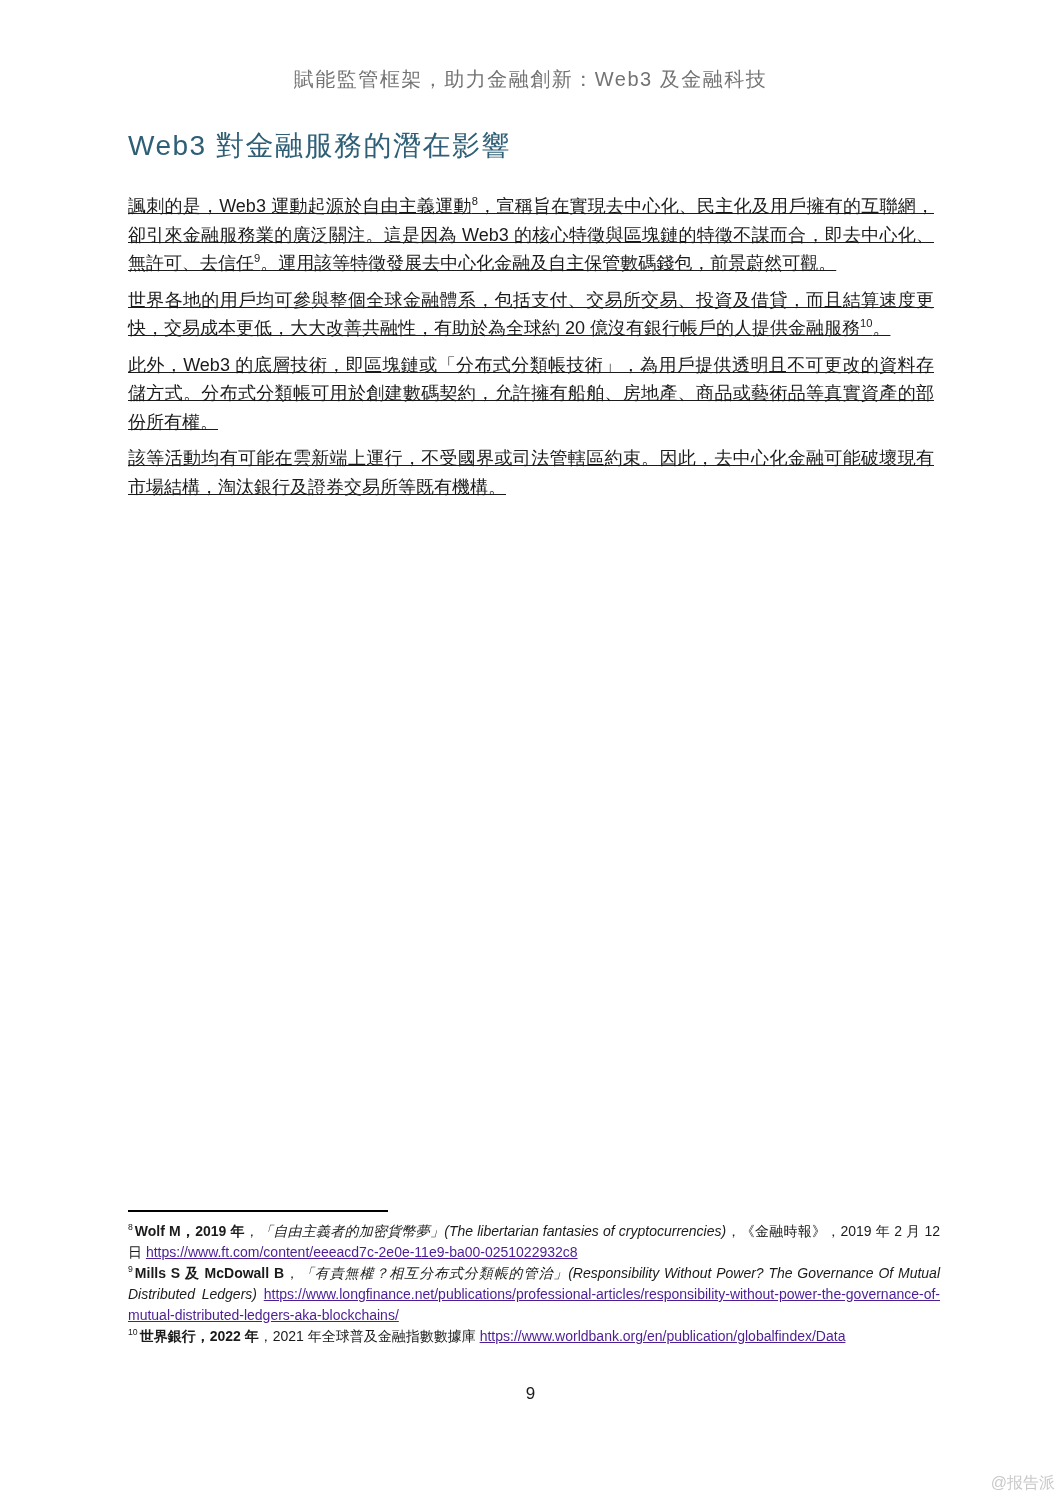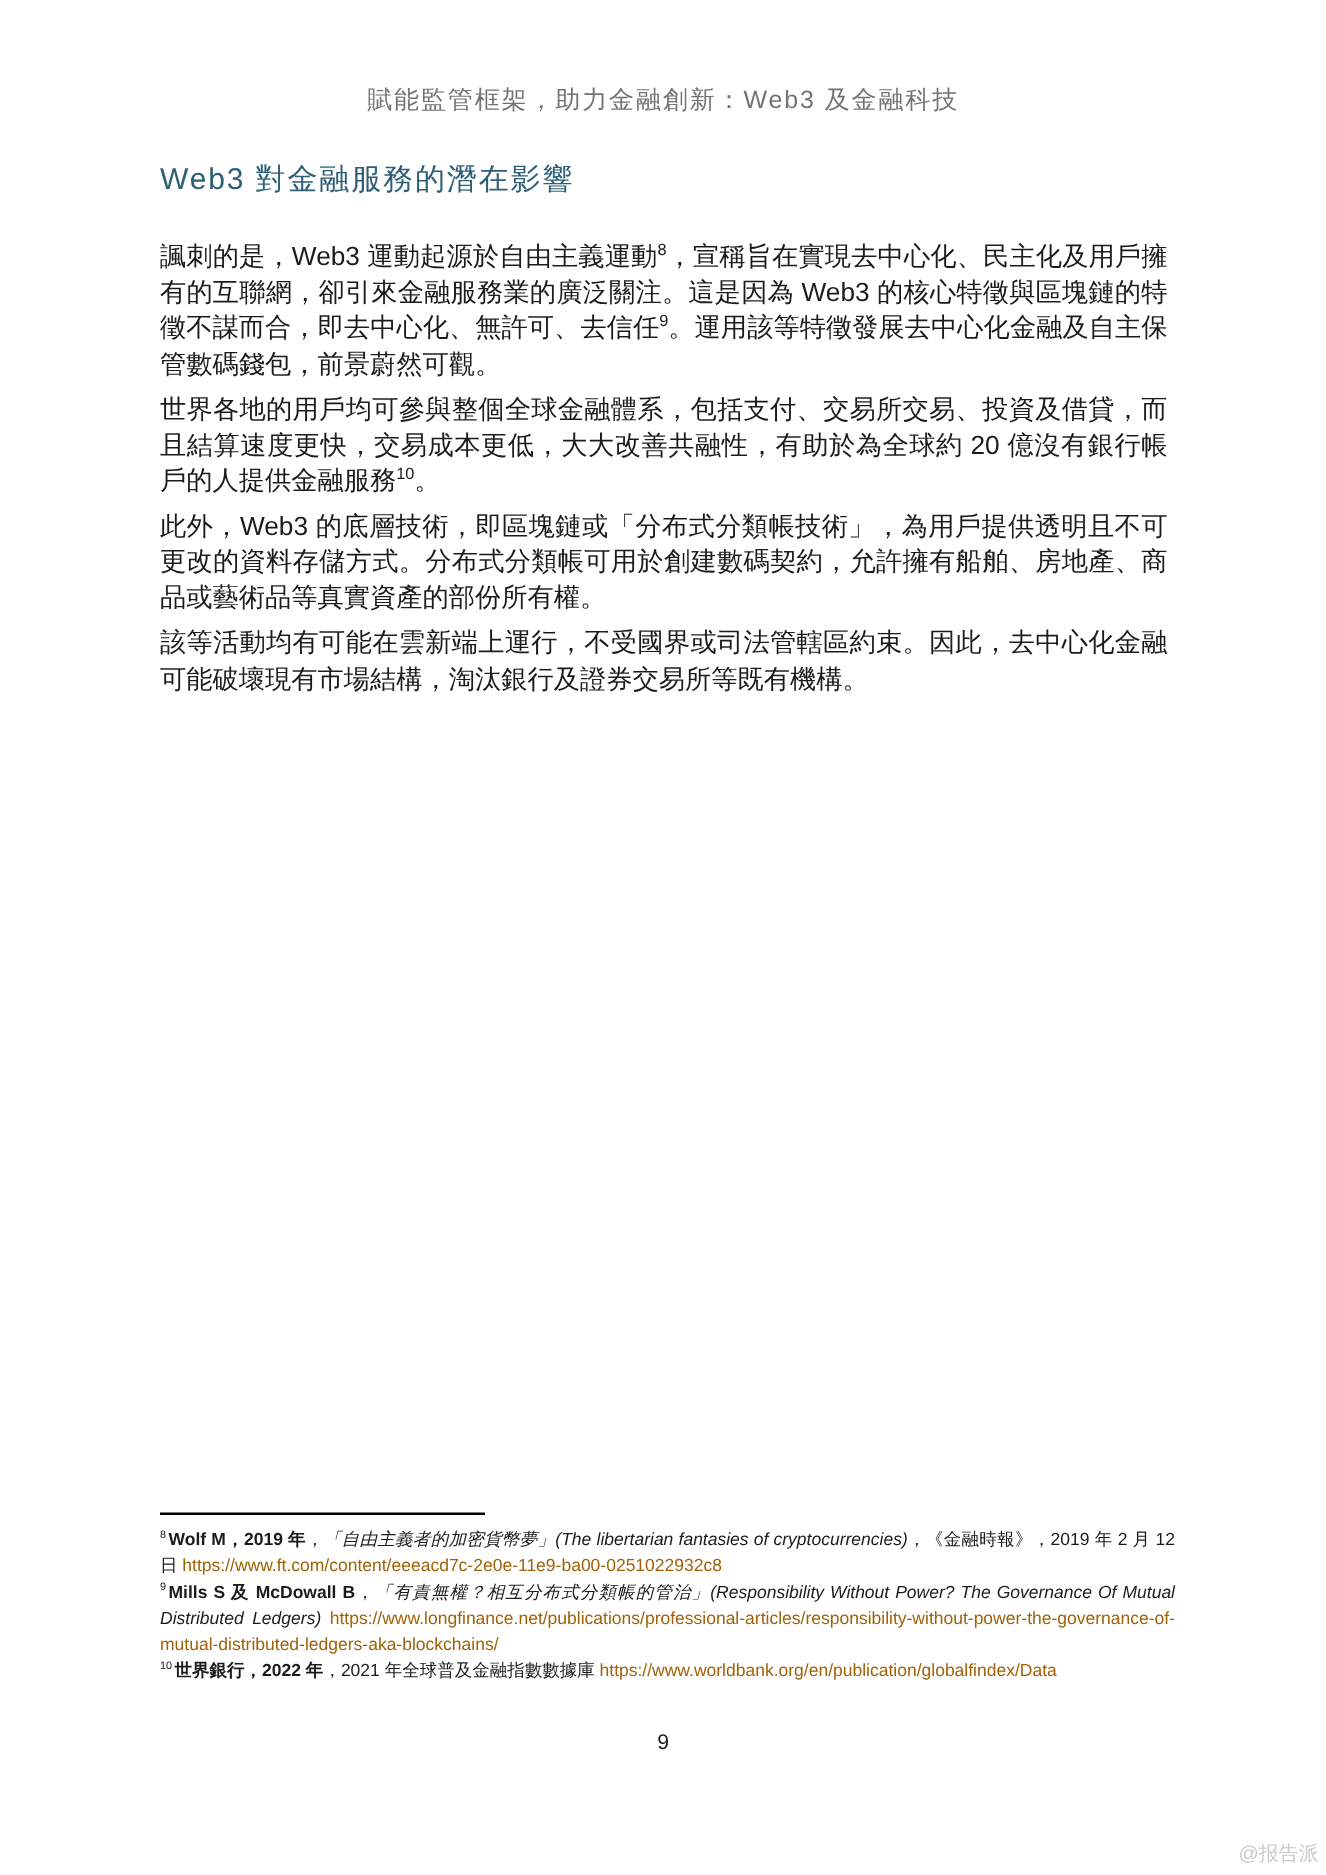--- a/index.html
+++ b/index.html
@@ -20,37 +20,38 @@
     width: 100%;
     text-align: center;
     font-size: 20px;
     letter-spacing: 1.5px;
     color: #737373;
   }
   .section-title {
     position: absolute;
     top: 127px;
     left: 128px;
-    font-size: 24px;
+    font-size: 28px;
     letter-spacing: 1.5px;
     font-weight: 400;
     color: #2E5F76;
   }
   .body-content {
     position: absolute;
     top: 192px;
     left: 128px;
     width: 806px;
   }
   .body-content p {
-    font-size: 21px;
+    font-size: 18px;
     line-height: 28.5px;
     text-align: justify;
     margin-bottom: 8px;
     color: #1b1b1b;
+    text-decoration: underline;
   }
   .body-content p sup,
   .footnotes sup {
     font-size: 0.62em;
     line-height: 0;
     vertical-align: super;
   }
   .footnote-block {
     position: absolute;
     top: 1210px;
@@ -65,21 +66,22 @@
   .footnotes .footnote {
     font-size: 14px;
     line-height: 21px;
     text-align: justify;
     color: #1b1b1b;
     overflow-wrap: break-word;
   }
   .footnotes .footnote b { font-weight: 700; }
   .footnotes .footnote i { font-style: italic; }
   .footnotes .footnote a {
-    color: #a16207;
+    color: #4c1d95;
+    text-decoration: underline;
     cursor: pointer;
   }
   .footnotes .footnote sup { margin-right: 2px; }
   .page-number {
     position: absolute;
     top: 1384px;
     left: 0;
     width: 100%;
     text-align: center;
     font-size: 17px;

